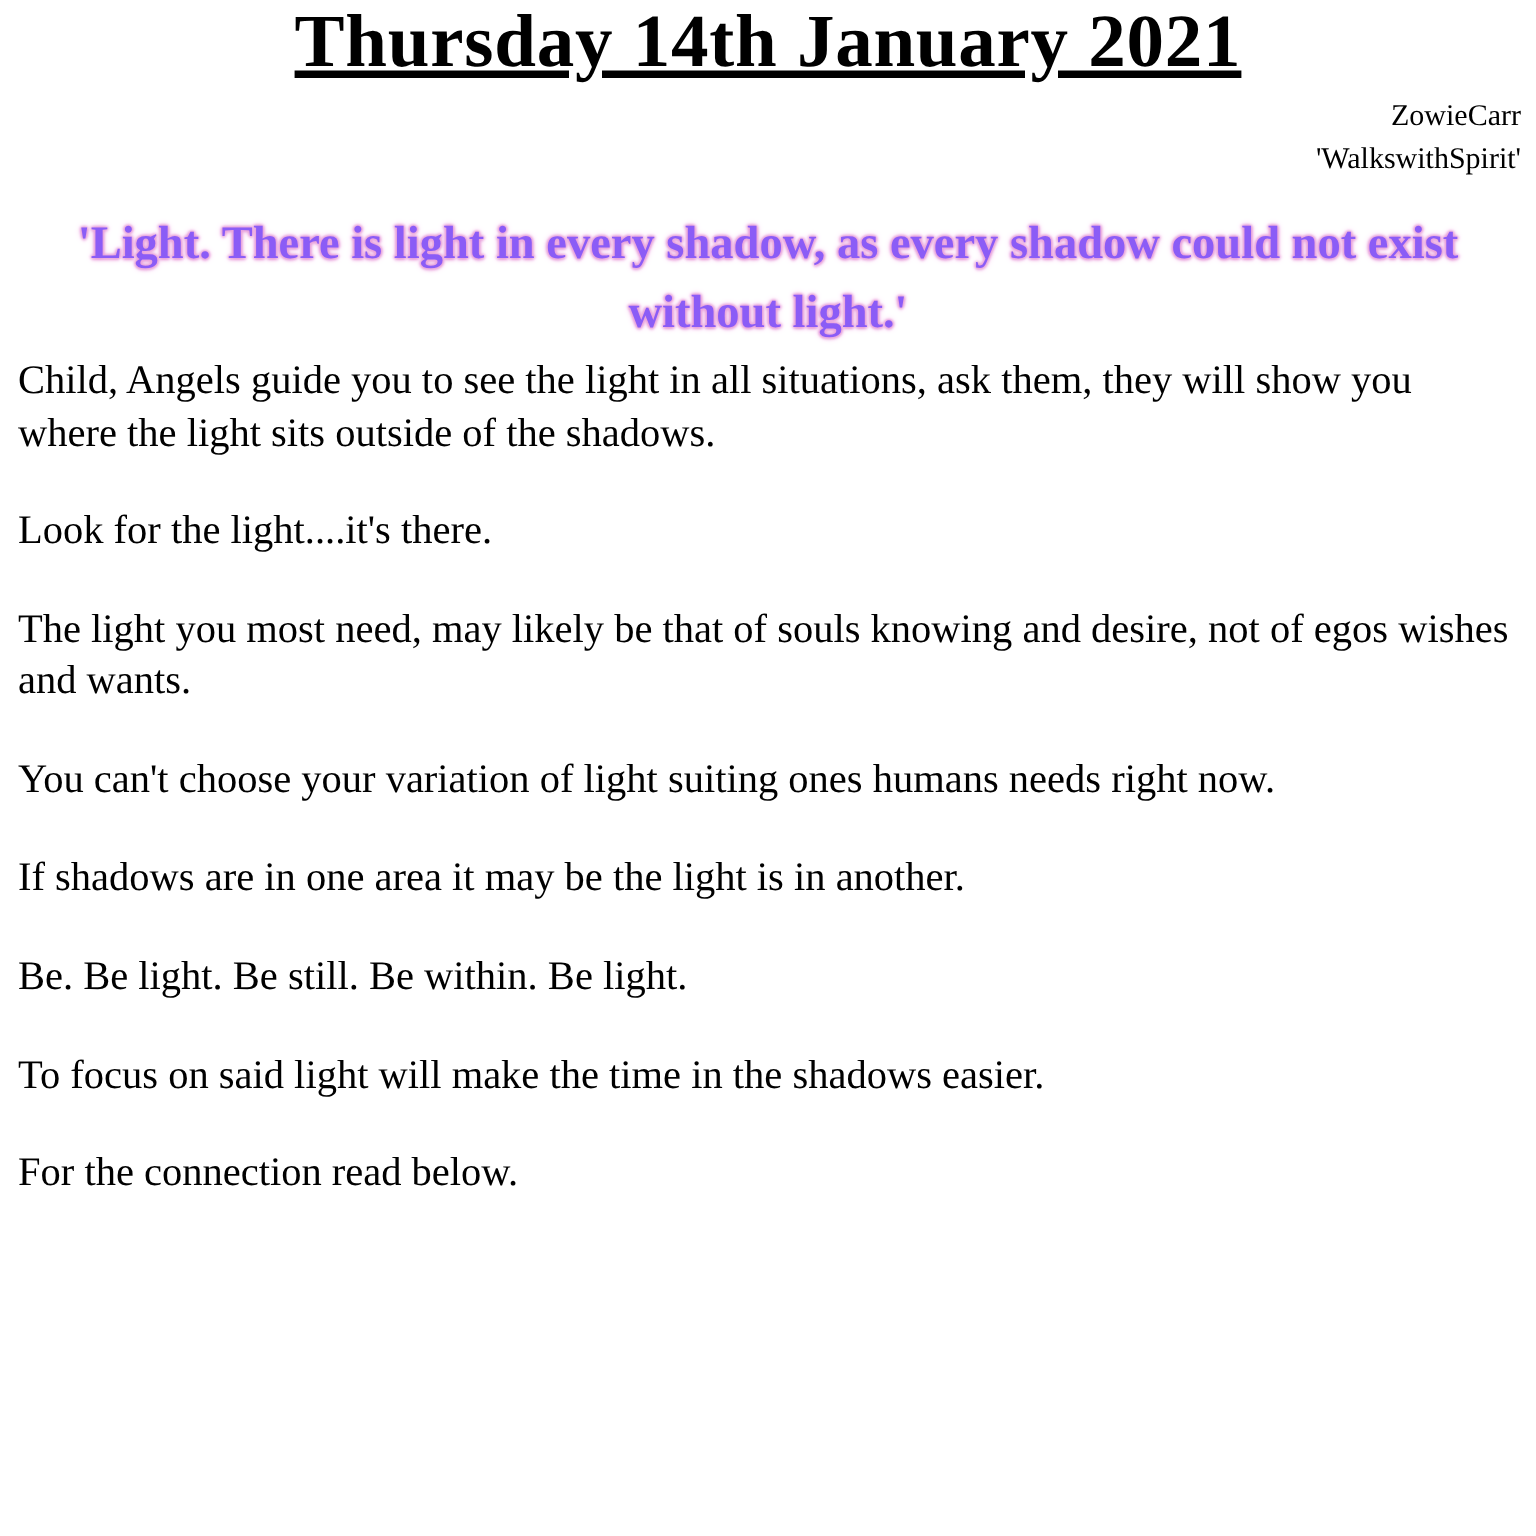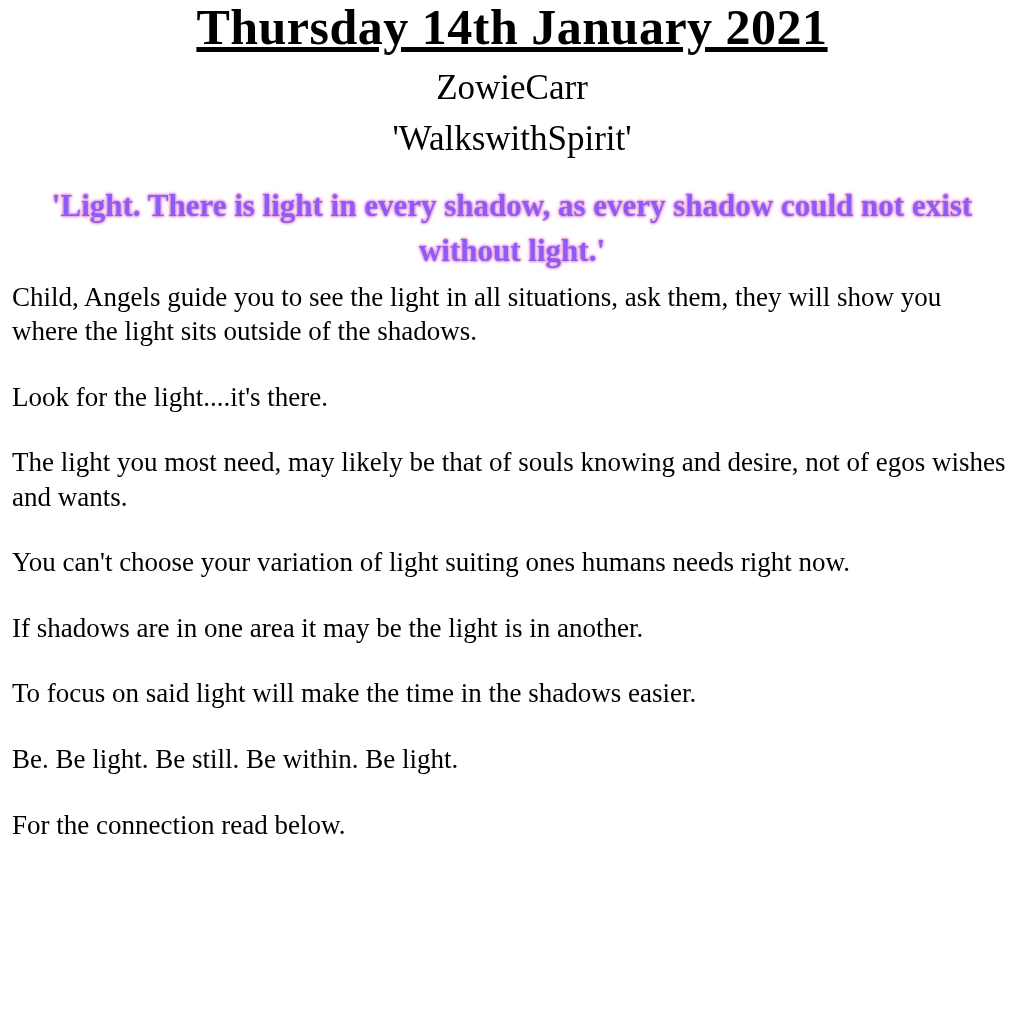--- a/index.html
+++ b/index.html
@@ -29,22 +29,22 @@
     line-height: 1.02;
     letter-spacing: 0.5px;
     margin: 0;
     padding-top: 2px;
   }
   .title span.u {
     text-decoration: underline;
     text-underline-offset: 3px;
   }
   .author {
-    text-align: center;
-    font-size: 35px;
+    text-align: right;
+    font-size: 20px;
     line-height: 1.45;
     margin: 10px 0 0 0;
     font-family: "Liberation Serif", serif;
   }
   .author .line2 {
     display: block;
   }
   .quote {
     text-align: center;
     font-weight: bold;
@@ -87,18 +87,18 @@
   </div>
 
   <div class="quote">'Light.  There is light in every shadow, as every shadow could not exist without light.'</div>
 
   <div class="body-block">
     <p class="para">Child, Angels guide you to see the light in all situations, ask them, they will show you where the light sits outside of the shadows.</p>
     <p class="para gap">Look for the light....it's there.</p>
     <p class="para gap">The light you most need, may likely be that of souls knowing and desire, not of egos wishes and wants.</p>
     <p class="para gap">You can't choose your variation of light suiting ones humans needs right now.</p>
     <p class="para gap">If shadows are in one area it may be the light is in another.</p>
+    <p class="para gap">Be.  Be light. Be still. Be within. Be light.</p>
     <p class="para gap">To focus on said light will make the time in the shadows easier.</p>
-    <p class="para gap">Be.  Be light. Be still. Be within. Be light.</p>
     <p class="para gap">For the connection read below.</p>
   </div>
 
 </div>
 
 </body></html>

